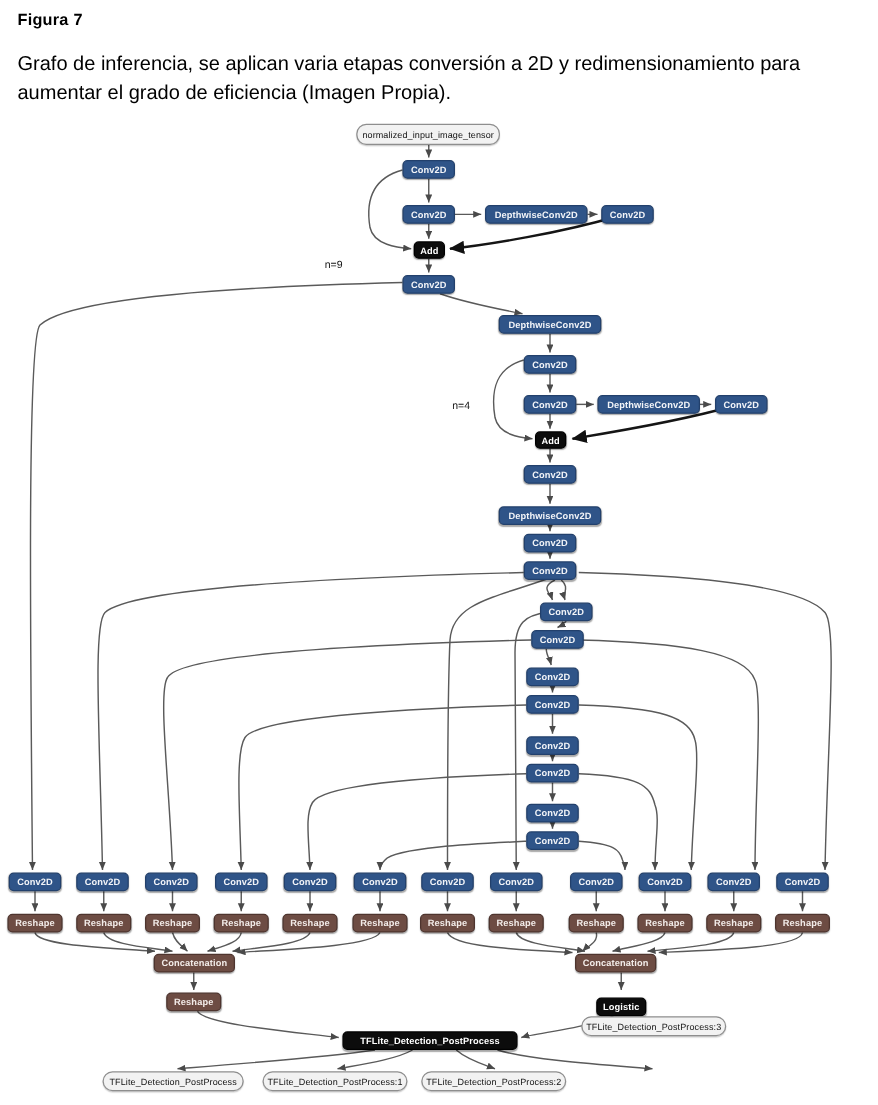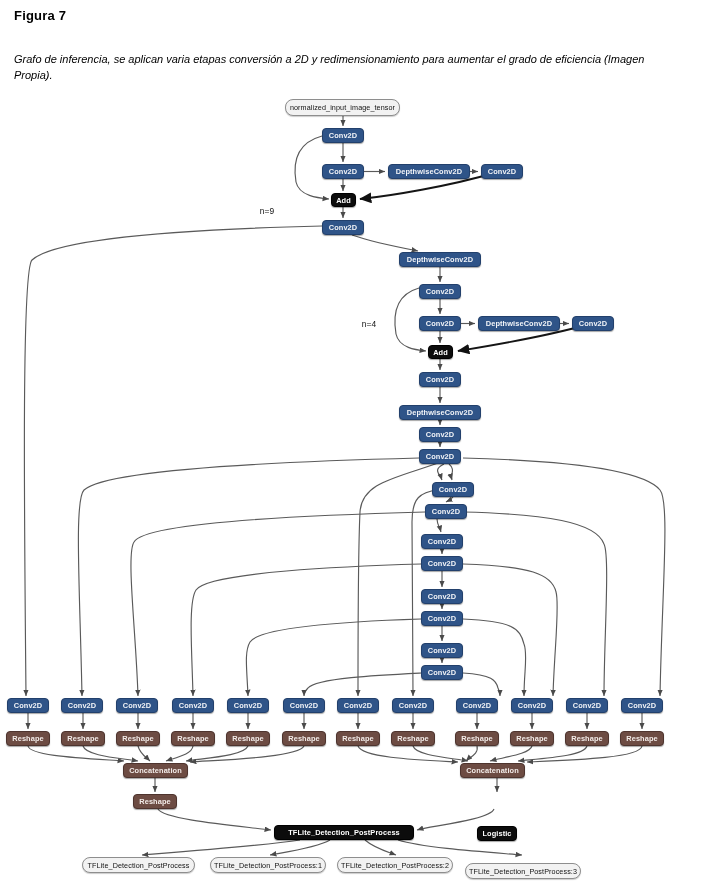--- a/index.html
+++ b/index.html
@@ -1,18 +1,18 @@
 <!DOCTYPE html>
 <html><head>
 <meta charset="utf-8">
 <style>
   html,body{margin:0;padding:0;background:#ffffff;}
   body{width:702px;height:884px;font-family:"Liberation Sans",sans-serif;color:#000;position:relative;overflow:hidden;}
   #fig-title{position:absolute;left:14px;top:8px;font-size:13px;font-weight:bold;letter-spacing:.2px;}
-  #fig-caption{position:absolute;left:14px;top:52px;width:664px;font-size:11px;font-style:italic;line-height:1.45;}
+  #fig-caption{position:absolute;left:14px;top:40px;width:664px;font-size:16px;line-height:1.45;}
   #graph-wrap{position:absolute;left:0;top:92px;width:702px;height:792px;}
   #graph-svg{position:absolute;left:0;top:0;}
   .node{position:absolute;box-sizing:border-box;display:flex;align-items:center;justify-content:center;
         border-radius:4px;white-space:nowrap;font-weight:bold;letter-spacing:.1px;
         text-align:center;user-select:none;}
   .n-conv{background:#2f5488;color:#f2f4f8;border:1px solid #22406c;font-size:7.4px;
           box-shadow:0 1px 1px rgba(0,0,0,.35);}
   .n-brown{background:#6d4c43;color:#f3ece9;border:1px solid #4e342e;font-size:7.4px;
            box-shadow:0 1px 1px rgba(0,0,0,.35);}
   .n-black{background:#0c0c0c;color:#ffffff;border:1px solid #000;font-size:7.4px;
@@ -166,20 +166,20 @@
       <div class="node n-brown" style="left: 282px; top: 639px; width: 44px; height: 15px;">Reshape</div>
       <div class="node n-brown" style="left: 336px; top: 639px; width: 44px; height: 15px;">Reshape</div>
       <div class="node n-brown" style="left: 391px; top: 639px; width: 44px; height: 15px;">Reshape</div>
       <div class="node n-brown" style="left: 455px; top: 639px; width: 44px; height: 15px;">Reshape</div>
       <div class="node n-brown" style="left: 510px; top: 639px; width: 44px; height: 15px;">Reshape</div>
       <div class="node n-brown" style="left: 565px; top: 639px; width: 44px; height: 15px;">Reshape</div>
       <div class="node n-brown" style="left: 620px; top: 639px; width: 44px; height: 15px;">Reshape</div>
       <div class="node n-brown" style="left: 123px; top: 671px; width: 65px; height: 15px;">Concatenation</div>
       <div class="node n-brown" style="left: 460px; top: 671px; width: 65px; height: 15px;">Concatenation</div>
       <div class="node n-brown" style="left: 133px; top: 702px; width: 44px; height: 15px;">Reshape</div>
-      <div class="node n-black" style="left: 477px; top: 734px; width: 40px; height: 15px;">Logistic</div>
+      <div class="node n-black" style="left: 477px; top: 706px; width: 40px; height: 15px;">Logistic</div>
       <div class="node n-black" style="left: 274px; top: 733px; width: 140px; height: 15px;">TFLite_Detection_PostProcess</div>
       <div class="node n-io" style="left: 82px; top: 765px; width: 113px; height: 16px;">TFLite_Detection_PostProcess</div>
       <div class="node n-io" style="left: 210px; top: 765px; width: 116px; height: 16px;">TFLite_Detection_PostProcess:1</div>
       <div class="node n-io" style="left: 337px; top: 765px; width: 116px; height: 16px;">TFLite_Detection_PostProcess:2</div>
-      <div class="node n-io" style="left: 465px; top: 771px; width: 116px; height: 16px;">TFLite_Detection_PostProcess:3</div>
+      <div class="node n-io" style="left: 465px; top: 721px; width: 116px; height: 16px;">TFLite_Detection_PostProcess:3</div>
     </div>
 </div>
 
 </body></html>

